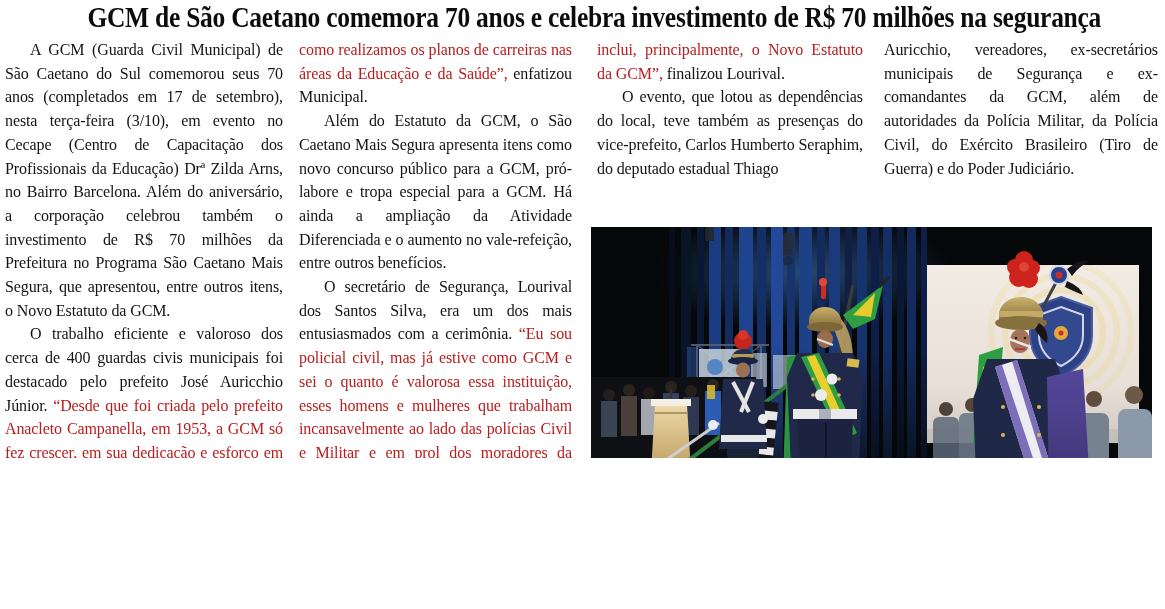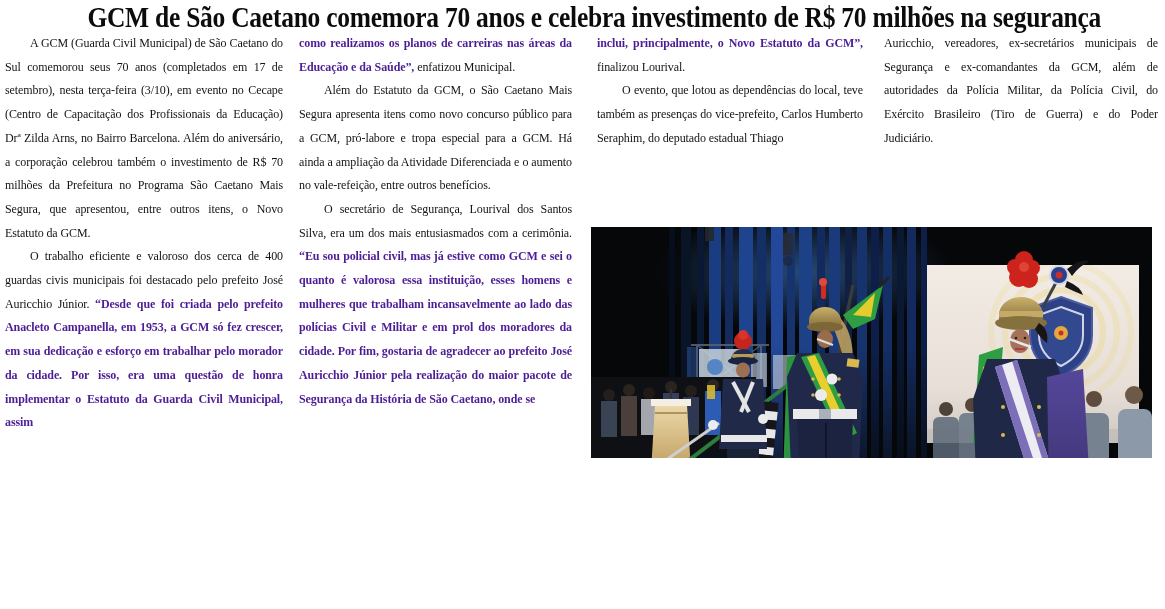--- a/index.html
+++ b/index.html
@@ -9,27 +9,27 @@
     -webkit-font-smoothing:antialiased;
   }
   .headline{
     position:absolute;top:0;left:0;width:1165px;margin:0;
     font-size:30px;line-height:34px;font-weight:700;color:#0c0c0c;
     text-align:center;white-space:nowrap;
     transform:scaleX(.85);transform-origin:50% 0;
     letter-spacing:-0.3px;
   }
   .col{
-    position:absolute;top:32px;bottom:0;overflow:hidden;
-    font-size:12px;line-height:23.7px;text-align:justify;letter-spacing:-0.1px;
+    position:absolute;top:38px;bottom:0;overflow:hidden;
+    font-size:16px;line-height:23.7px;text-align:justify;letter-spacing:-0.1px;
     z-index:1;
   }
   .col p{margin:0;padding:0;}
   .col p.indent{text-indent:25px;}
-  .col b{font-weight:700;color:#4c1d95;}
+  .col b{font-weight:400;color:#b91c1c;}
   #col-0{left:5px;width:278px;}
   #col-1{left:299px;width:273px;}
   #col-2{left:597px;width:266px;height:186px;bottom:auto;}
   #col-3{left:884px;width:274px;height:186px;bottom:auto;}
   .photo{
     position:absolute;left:591px;top:227px;width:561px;height:376px;
     overflow:hidden;z-index:2;background:#060708;
   }
   .photo svg{display:block;width:100%;height:100%;}
 </style>

